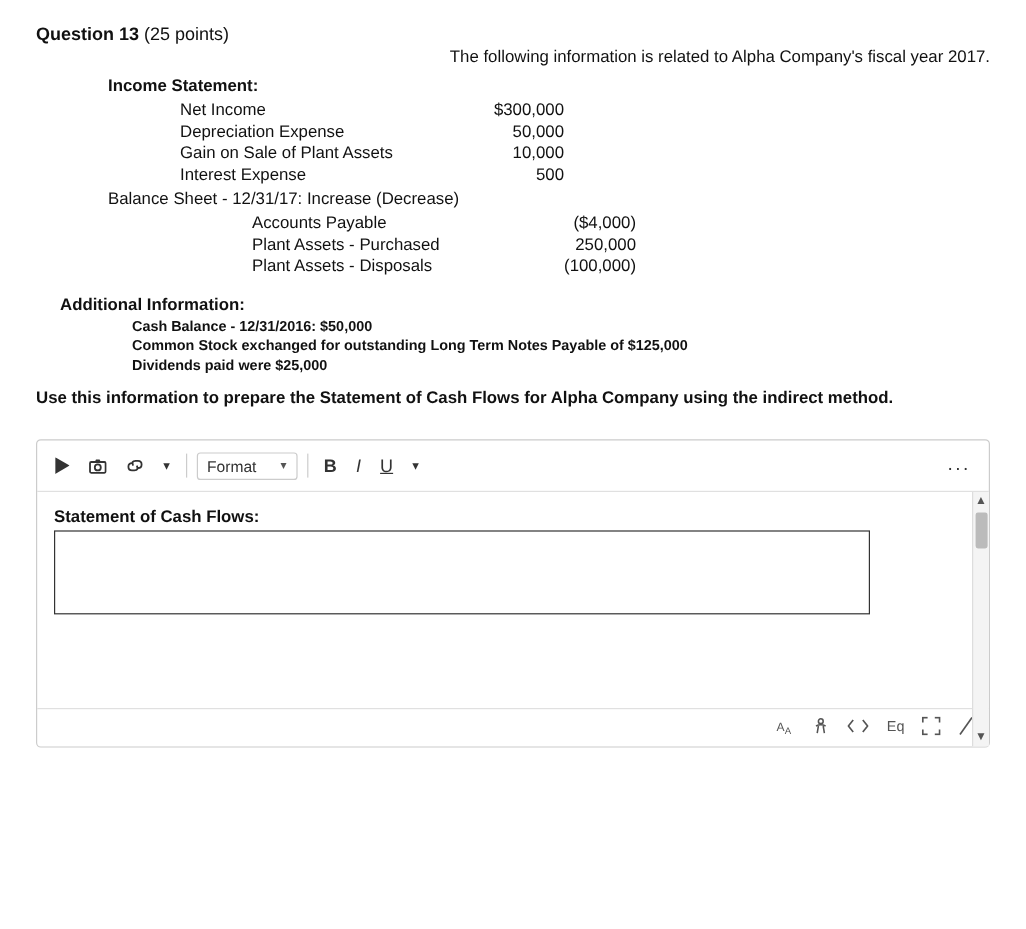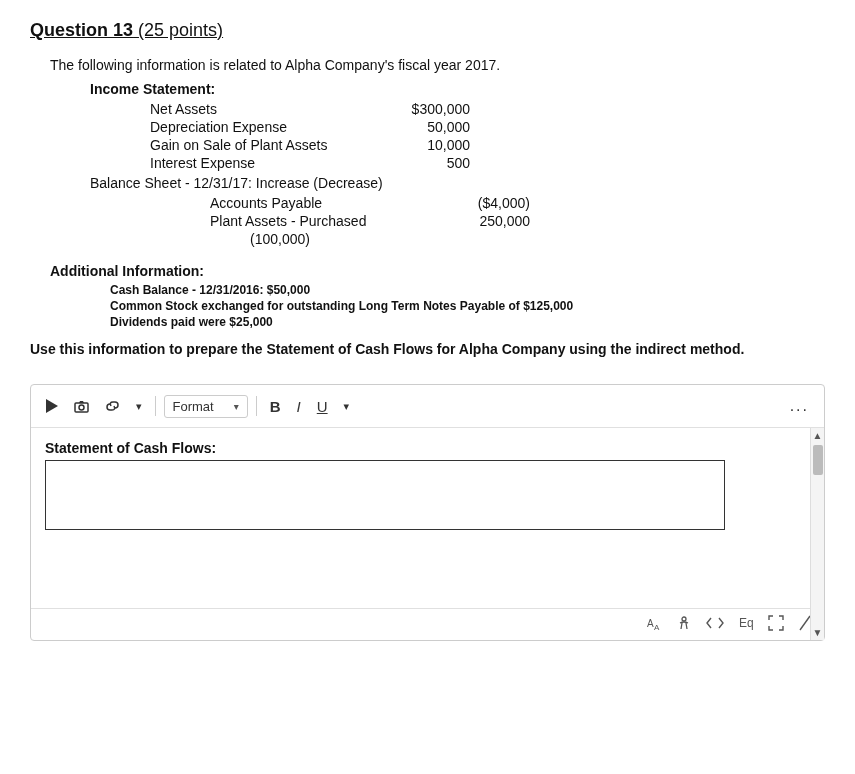--- a/index.html
+++ b/index.html
@@ -6,32 +6,32 @@
     body {
       font-family: Arial, sans-serif;
       font-size: 14px;
       background: #fff;
       color: #111;
       padding: 20px 30px;
       width: 855px;
       min-height: 774px;
     }
     .question-header {
-      font-size: 18px;
-      font-weight: bold;
-      margin-bottom: 16px;
-      text-decoration: underline;
+      font-size: 15px;
+      font-weight: bold;
+      margin-bottom: 2px;
     }
     .question-header .points {
       font-weight: normal;
     }
     .intro-text {
       margin-left: 20px;
       margin-bottom: 8px;
       font-size: 14px;
+      text-align: right;
     }
     .section-label {
       font-weight: bold;
       margin-left: 60px;
       margin-bottom: 4px;
       font-size: 14px;
     }
     .data-table {
       margin-left: 120px;
       margin-bottom: 4px;
@@ -224,21 +224,21 @@
 <div class="question-header">
   <span>Question 13</span>
   <span class="points">(25 points)</span>
 </div>
 
 <div class="intro-text">The following information is related to Alpha Company's fiscal year 2017.</div>
 
 <div class="section-label">Income Statement:</div>
 <div class="data-table">
   <div class="data-row">
-    <span class="data-label">Net Assets</span>
+    <span class="data-label">Net Income</span>
     <span class="data-value">$300,000</span>
   </div>
   <div class="data-row">
     <span class="data-label">Depreciation Expense</span>
     <span class="data-value">50,000</span>
   </div>
   <div class="data-row">
     <span class="data-label">Gain on Sale of Plant Assets</span>
     <span class="data-value">10,000</span>
   </div>
@@ -253,20 +253,21 @@
   <div class="data-table">
     <div class="data-row">
       <span class="data-label">Accounts Payable</span>
       <span class="data-value">($4,000)</span>
     </div>
     <div class="data-row">
       <span class="data-label">Plant Assets - Purchased</span>
       <span class="data-value">250,000</span>
     </div>
     <div class="data-row">
+      <span class="data-label">Plant Assets - Disposals</span>
       <span class="data-value">(100,000)</span>
     </div>
   </div>
 </div>
 
 <div class="additional-info">
   <div class="label">Additional Information:</div>
   <div class="item">Cash Balance - 12/31/2016:  $50,000</div>
   <div class="item">Common Stock exchanged for outstanding Long Term Notes Payable of $125,000</div>
   <div class="item">Dividends paid were $25,000</div>

